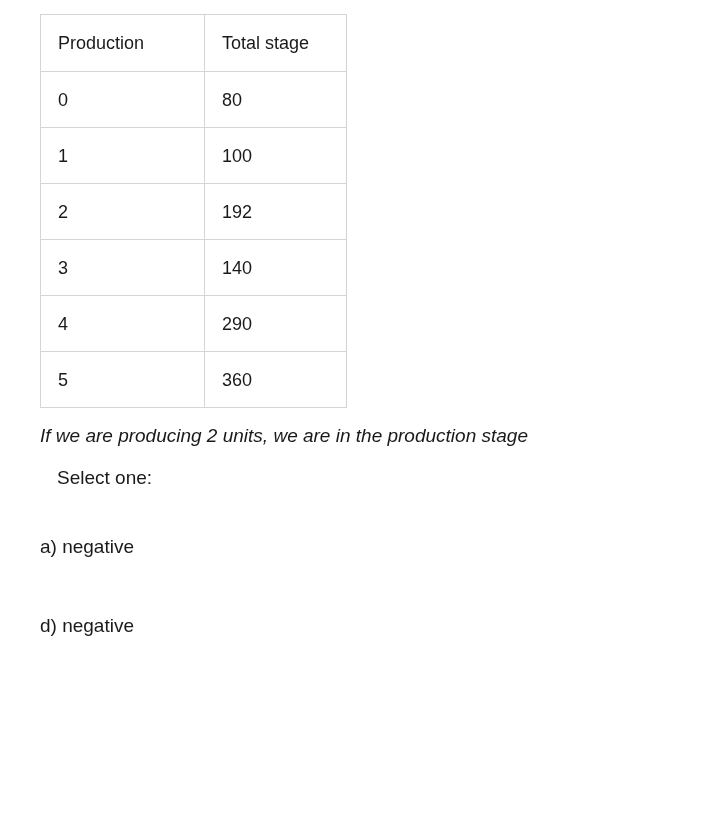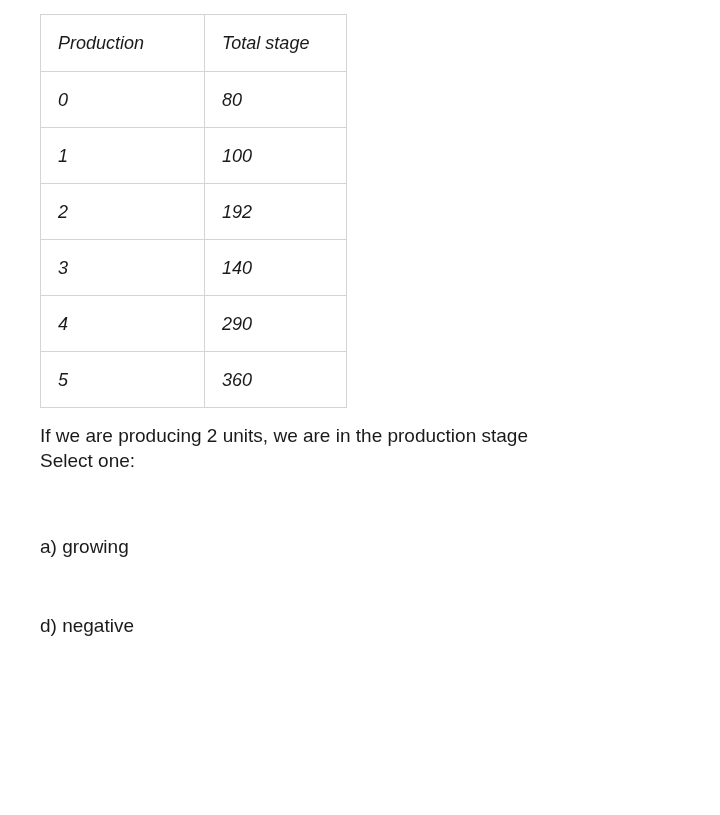--- a/index.html
+++ b/index.html
@@ -20,21 +20,20 @@
   .cost-table-wrap {
     position: absolute;
     left: 40px;
     top: 14px;
   }
   table.cost-table {
     border-collapse: collapse;
     table-layout: fixed;
     font-size: 18px;
     line-height: 1;
-    font-style: italic;
   }
   table.cost-table col.col-production { width: 164px; }
   table.cost-table col.col-cost       { width: 142px; }
 
   table.cost-table th,
   table.cost-table td {
     border: 1px solid #d4d4d4;
     padding: 0 8px 0 17px;
     height: 55px;
     text-align: left;
@@ -55,26 +54,27 @@
     left: 40px;
     top: 423px;
     width: 650px;
   }
   .question-stem {
     font-size: 19px;
     line-height: 25px;
     color: #1a1a1a;
     margin: 0;
     width: 645px;
+    font-style: italic;
   }
   .select-one {
     font-size: 19px;
     line-height: 25px;
     color: #1a1a1a;
-    margin: 0;
+    margin: 17px;
   }
 
   
   .options {
     position: absolute;
     left: 40px;
     top: 535px;
     width: 640px;
   }
   .option-row {
@@ -131,18 +131,18 @@
   </table>
 </div>
 
 <div class="question-block">
   <p class="question-stem">If we are producing 2 units, we are in the production stage</p>
   <p class="select-one">Select one:</p>
 </div>
 
 <div class="options">
   <div class="option-row">
-    <span class="option-text">a) growing</span>
+    <span class="option-text">a) negative</span>
   </div>
   <div class="option-row">
     <span class="option-text">d) negative</span>
   </div>
 </div>
 
 </body></html>

